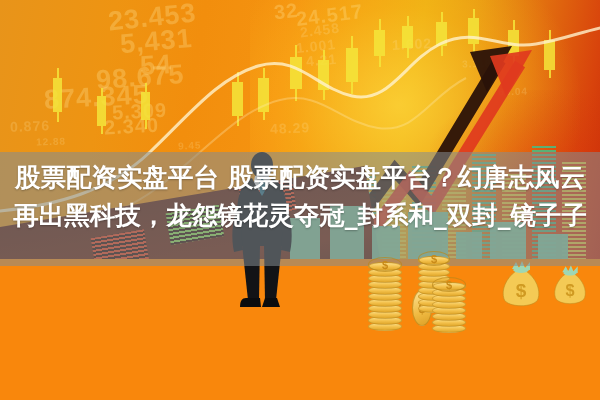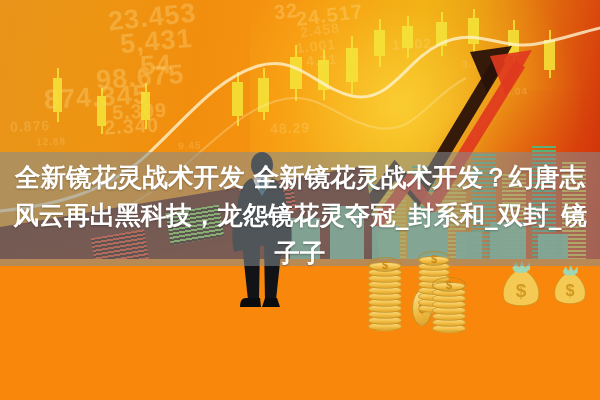--- a/index.html
+++ b/index.html
@@ -387,15 +387,15 @@
         </svg></div>
       <div class="bag" style="left: 552px; top: 262px; width: 36px; height: 46px;"><svg width="36" height="46" viewBox="0 0 42 52">
           <path d="M16,13 C6,20 1,32 4,41 C7,50 35,50 38,41 C41,32 36,20 26,13 Z" fill="#F4CA55" stroke="rgba(190,140,30,0.6)"></path>
           <path d="M13,12 C16,8 26,8 29,12 C27,16 15,16 13,12 Z" fill="#9ED7B4"></path>
           <path d="M12,11 L16,4 L19,10 L22,3 L25,10 L30,4 L30,12 Z" fill="#9ED7B4"></path>
           <text x="21" y="39" text-anchor="middle" font-size="19" font-weight="bold" fill="#D09A22" font-family="&quot;Liberation Sans&quot;, sans-serif">$</text>
         </svg></div>
     </div>
 
   <div id="caption-band"></div>
-  <div id="headline">全新镜花灵战术开发 全新镜花灵战术开发？幻唐志风云再出黑科技，龙怨镜花灵夺冠_封系和_双封_镜子子</div>
+  <div id="headline">股票配资实盘平台 股票配资实盘平台？幻唐志风云再出黑科技，龙怨镜花灵夺冠_封系和_双封_镜子子</div>
 
 </div>
 
 </body></html>

